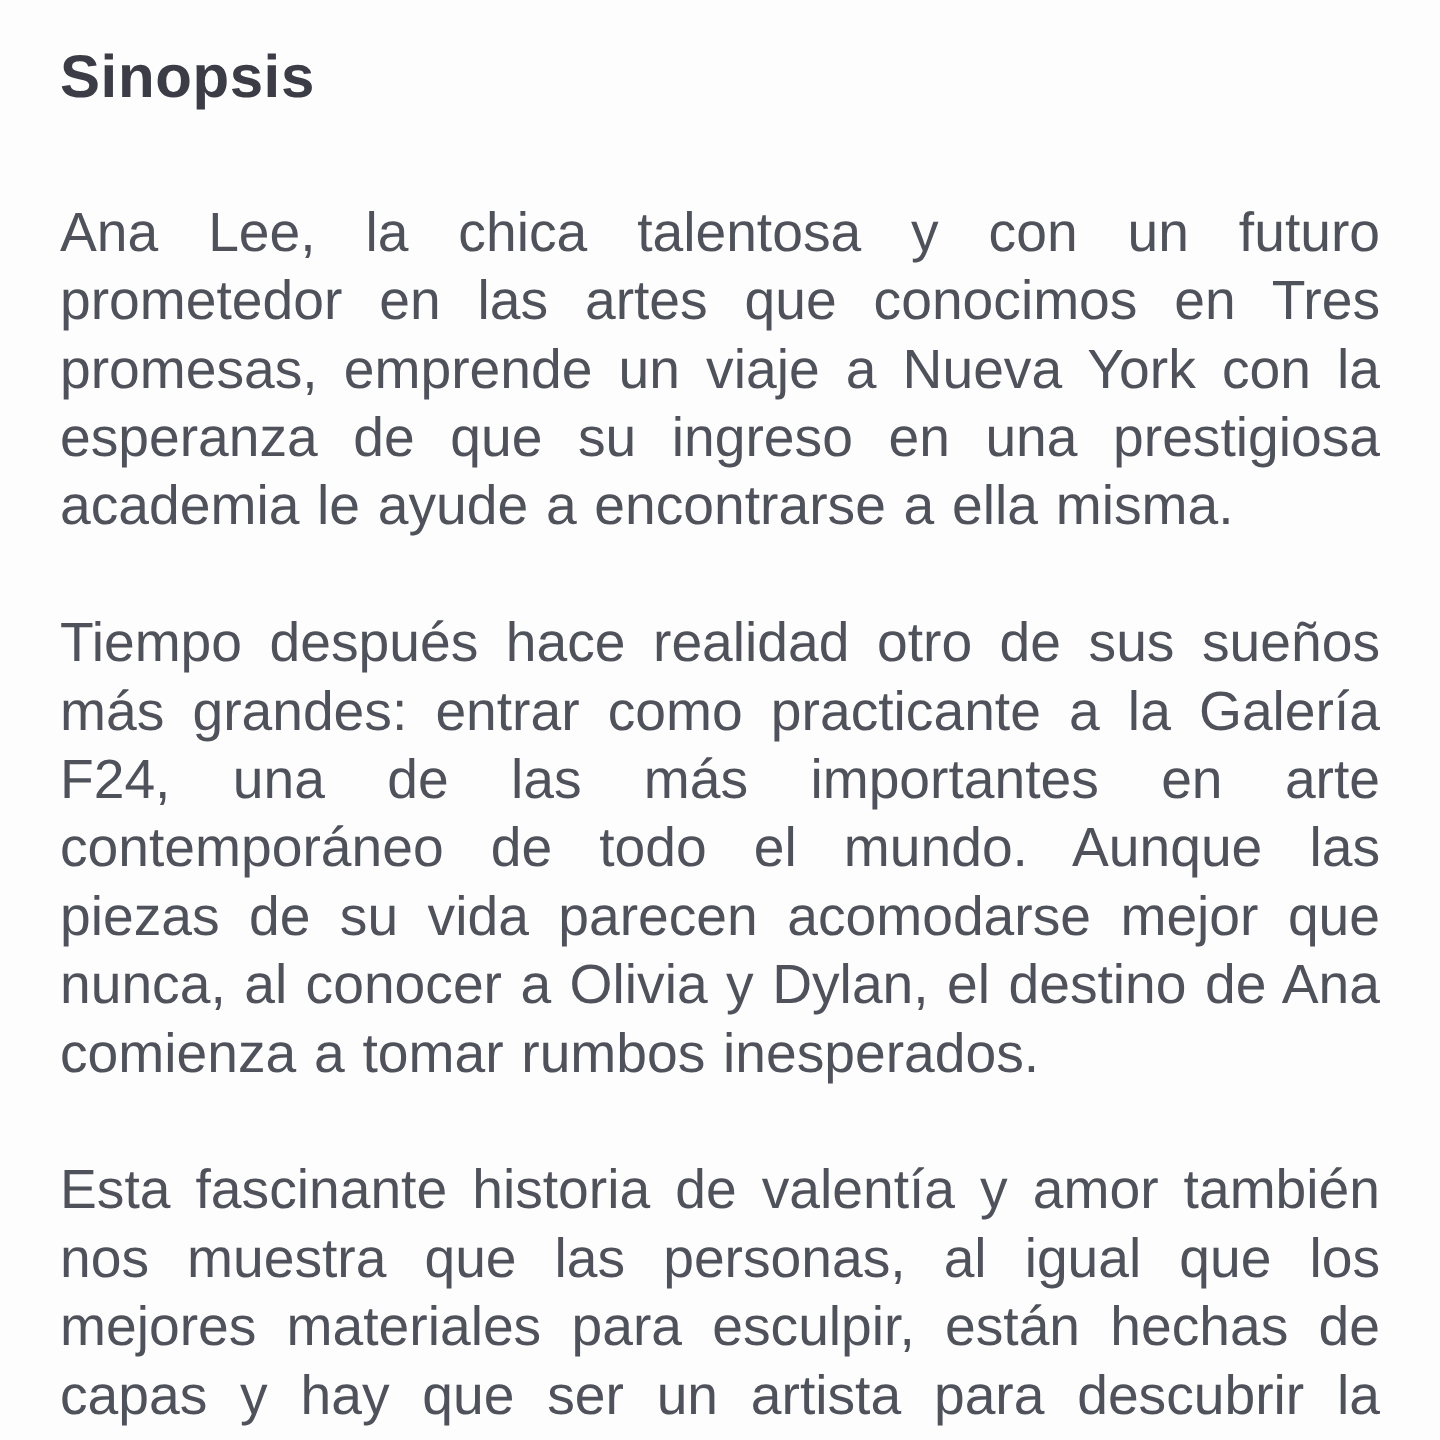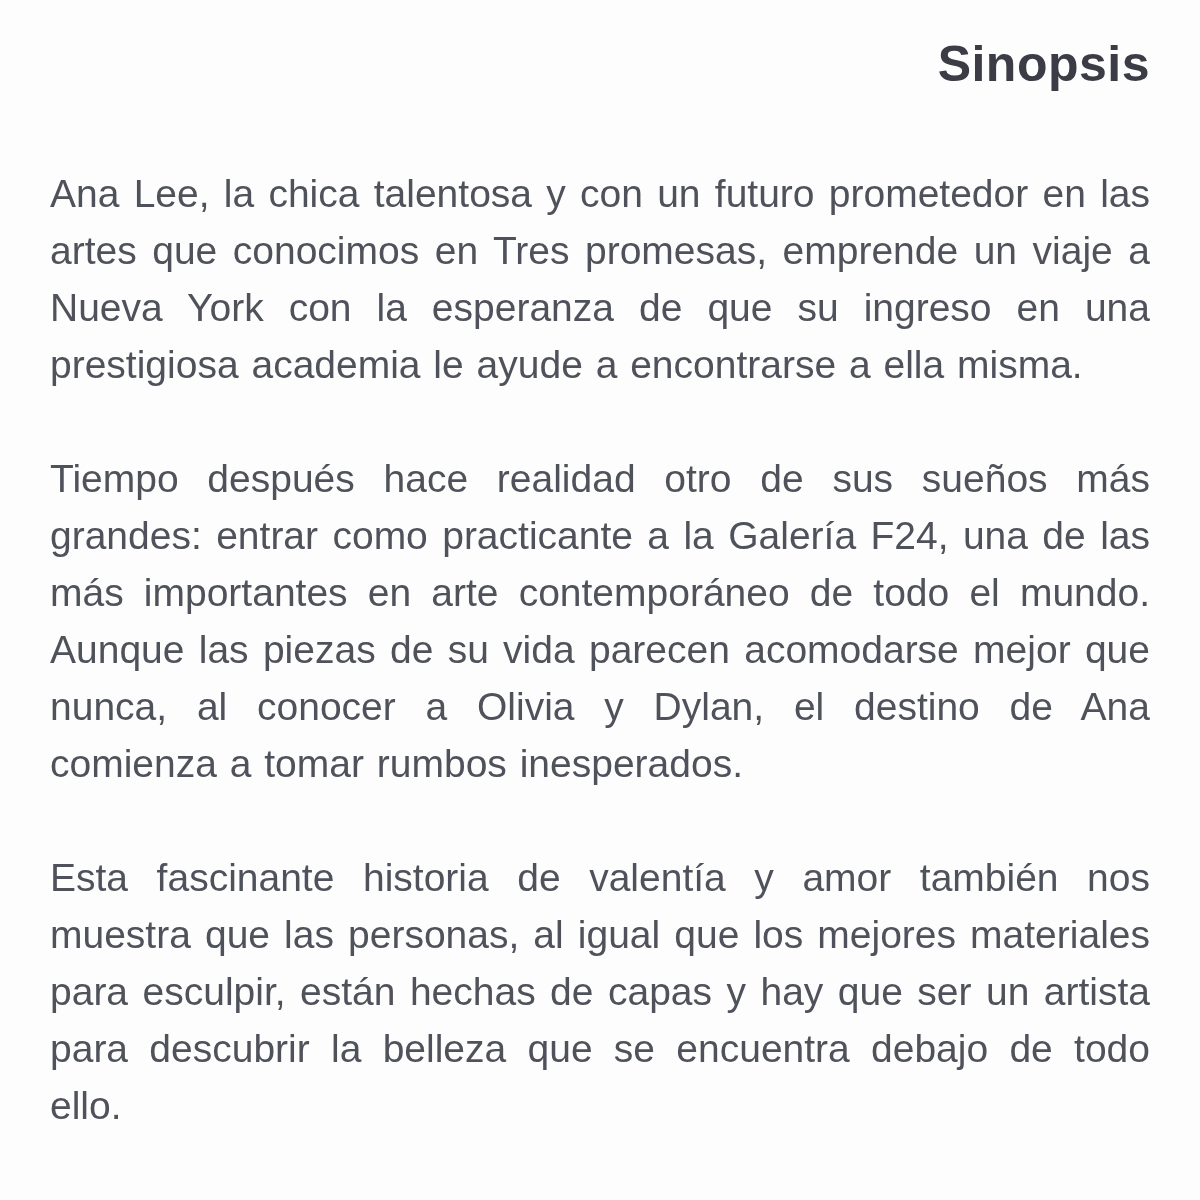--- a/index.html
+++ b/index.html
@@ -15,33 +15,33 @@
     font-family: "Liberation Sans", sans-serif;
     overflow: hidden;
   }
   .page {
     width: 1200px;
     height: 1200px;
     padding: 30px 50px 40px 50px;
     background: var(--background);
   }
   .page-title {
-    text-align: right;
+    text-align: left;
     font-size: 50px;
     font-weight: 700;
     letter-spacing: 0.5px;
     color: var(--title);
     margin-top: 5px;
     margin-bottom: 0;
   }
   .content {
     margin-top: 72px;
   }
   .content p {
-    font-size: 39px;
+    font-size: 46px;
     line-height: 57px;
     font-weight: 400;
     color: var(--body);
     text-align: justify;
     text-justify: inter-word;
     word-spacing: 2px;
     margin: 0 0 57px 0;
   }
   .content p:last-child { margin-bottom: 13px; }
 </style>

